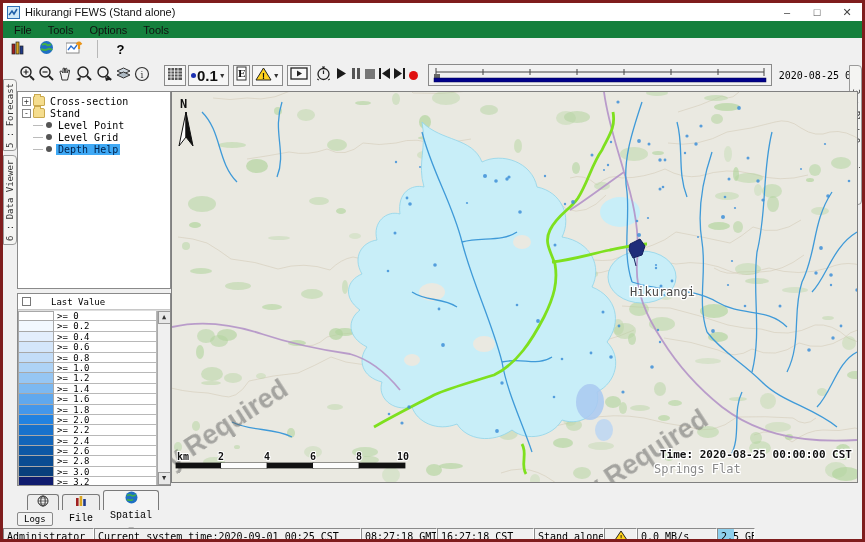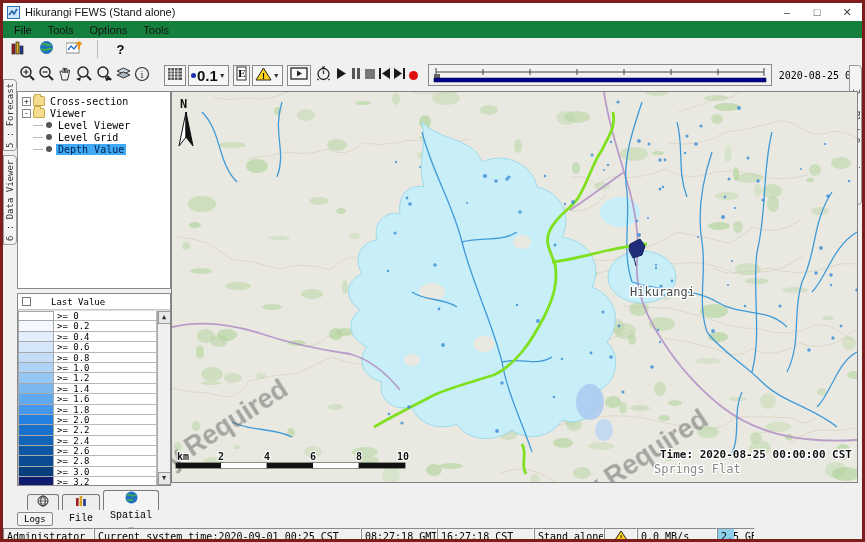--- a/index.html
+++ b/index.html
@@ -302,39 +302,39 @@
 
   <div class="tree-panel">
     <div class="tree-row">
       <span class="expander">+</span>
       <span class="folder"></span>
       <span class="tree-label">Cross-section</span>
     </div>
     <div class="tree-row">
       <span class="expander">-</span>
       <span class="folder"></span>
-      <span class="tree-label">Viewer</span>
+      <span class="tree-label">Stand</span>
     </div>
     <div class="tree-row">
       <span class="tree-indent"></span>
         <span class="tree-line"></span>
       <span class="bullet"></span>
-      <span class="tree-label">Level Viewer</span>
+      <span class="tree-label">Level Point</span>
     </div>
     <div class="tree-row">
       <span class="tree-indent"></span>
         <span class="tree-line"></span>
       <span class="bullet"></span>
       <span class="tree-label">Level Grid</span>
     </div>
     <div class="tree-row">
       <span class="tree-indent"></span>
         <span class="tree-line"></span>
       <span class="bullet"></span>
-      <span class="tree-label selected">Depth Value</span>
+      <span class="tree-label selected">Depth Help</span>
     </div>
   </div>
 
   <div class="legend-panel">
     <div class="legend-head">
       <span class="checkbox"></span>
       <span>Last Value</span>
     </div>
     <div class="legend-body">
       <div class="legend-rows">

